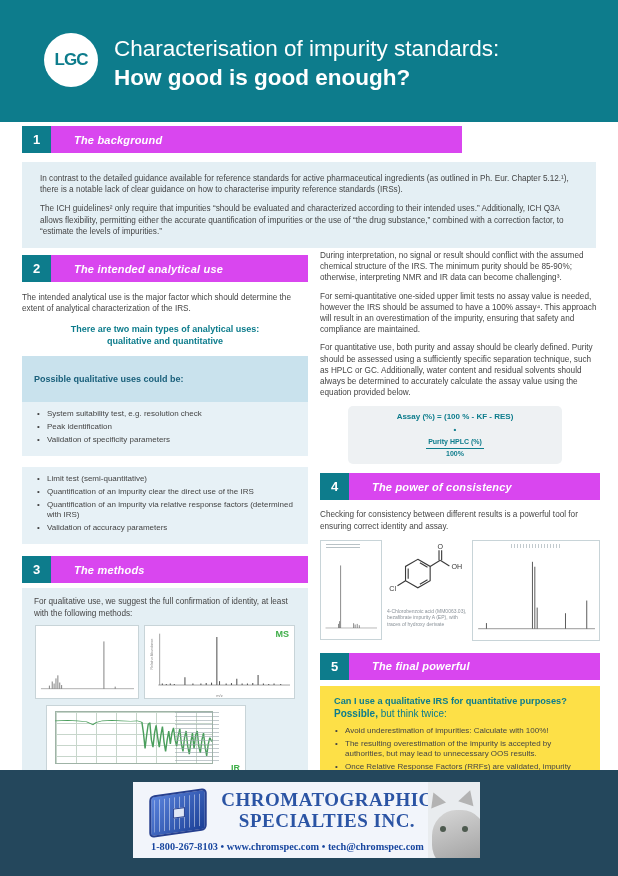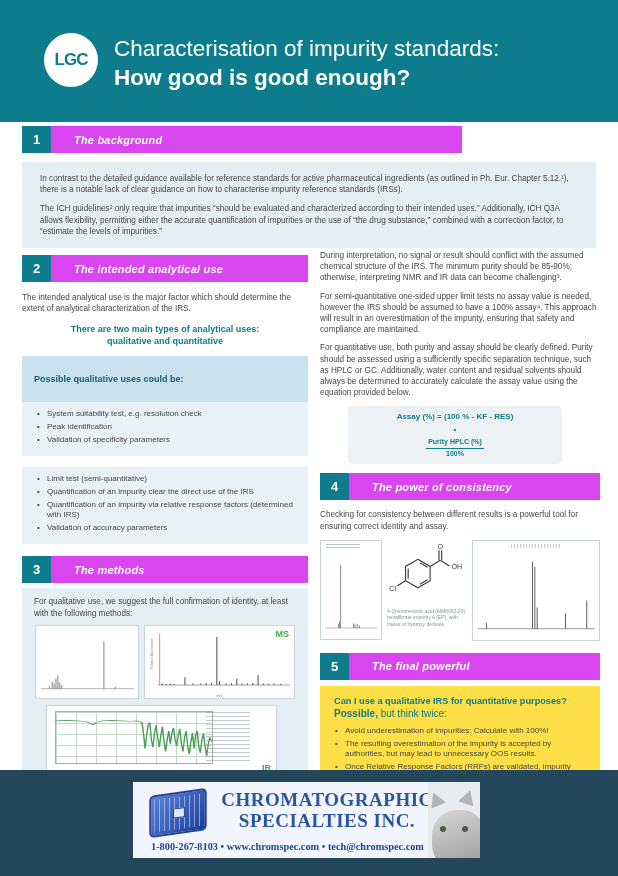--- a/index.html
+++ b/index.html
@@ -43,21 +43,21 @@
   .usebox ul { list-style:none; padding:7px 10px 8px 14px; }
   .usebox li, .s5box li { position:relative; padding-left:11px; font-size:8px; line-height:10px; color:#454545; margin-bottom:3px; }
   .usebox li::before, .s5box li::before { content:"•"; position:absolute; left:1px; top:0; color:#454545; }
 
   
   .panel3 { margin-top:5px; background:#e4eff4; padding:8px 12px 10px 12px; }
   .chartrow { display:flex; gap:5px; margin-top:6px;justify-content:center; }
   .chartbox { background:#fff; border:1px solid #c8d4d8; position:relative; }
   .nmr1 { width:104px; height:74px; }
   .msbox { width:151px; height:74px; }
-  .irwrap { width:231px; height:71px; margin:6px auto 0 12px; }
+  .irwrap { width:200px; height:71px; margin:6px auto 0 12px; }
   .spec { position:absolute; left:4px; right:4px; top:6px; bottom:4px; }
   .ms-label { position:absolute; top:3px; right:5px; color:#3fae49; font-weight:bold; font-size:9px; }
   .ir-label { position:absolute; bottom:2px; right:5px; color:#3fae49; font-weight:bold; font-size:9px; }
   .ms-ylab { position:absolute; left:-9px; top:26px; font-size:3.5px; color:#888; transform:rotate(-90deg); }
   .ms-xlab { position:absolute; bottom:0px; left:50%; transform:translateX(-50%); font-size:4px; color:#888; }
   .ir-grid { position:absolute; left:8px; top:5px; width:158px; bottom:11px;
     background-image:linear-gradient(#c7d6cb 1px, transparent 1px), linear-gradient(90deg,#c7d6cb 1px, transparent 1px);
     background-size:20px 11px; border:1px solid #9fb3a6; }
   .ir-spec { position:absolute; left:8px; top:5px; width:158px; bottom:11px; }
   .ir-xlab { position:absolute; bottom:1px; left:50px; font-size:4px; color:#888; }

